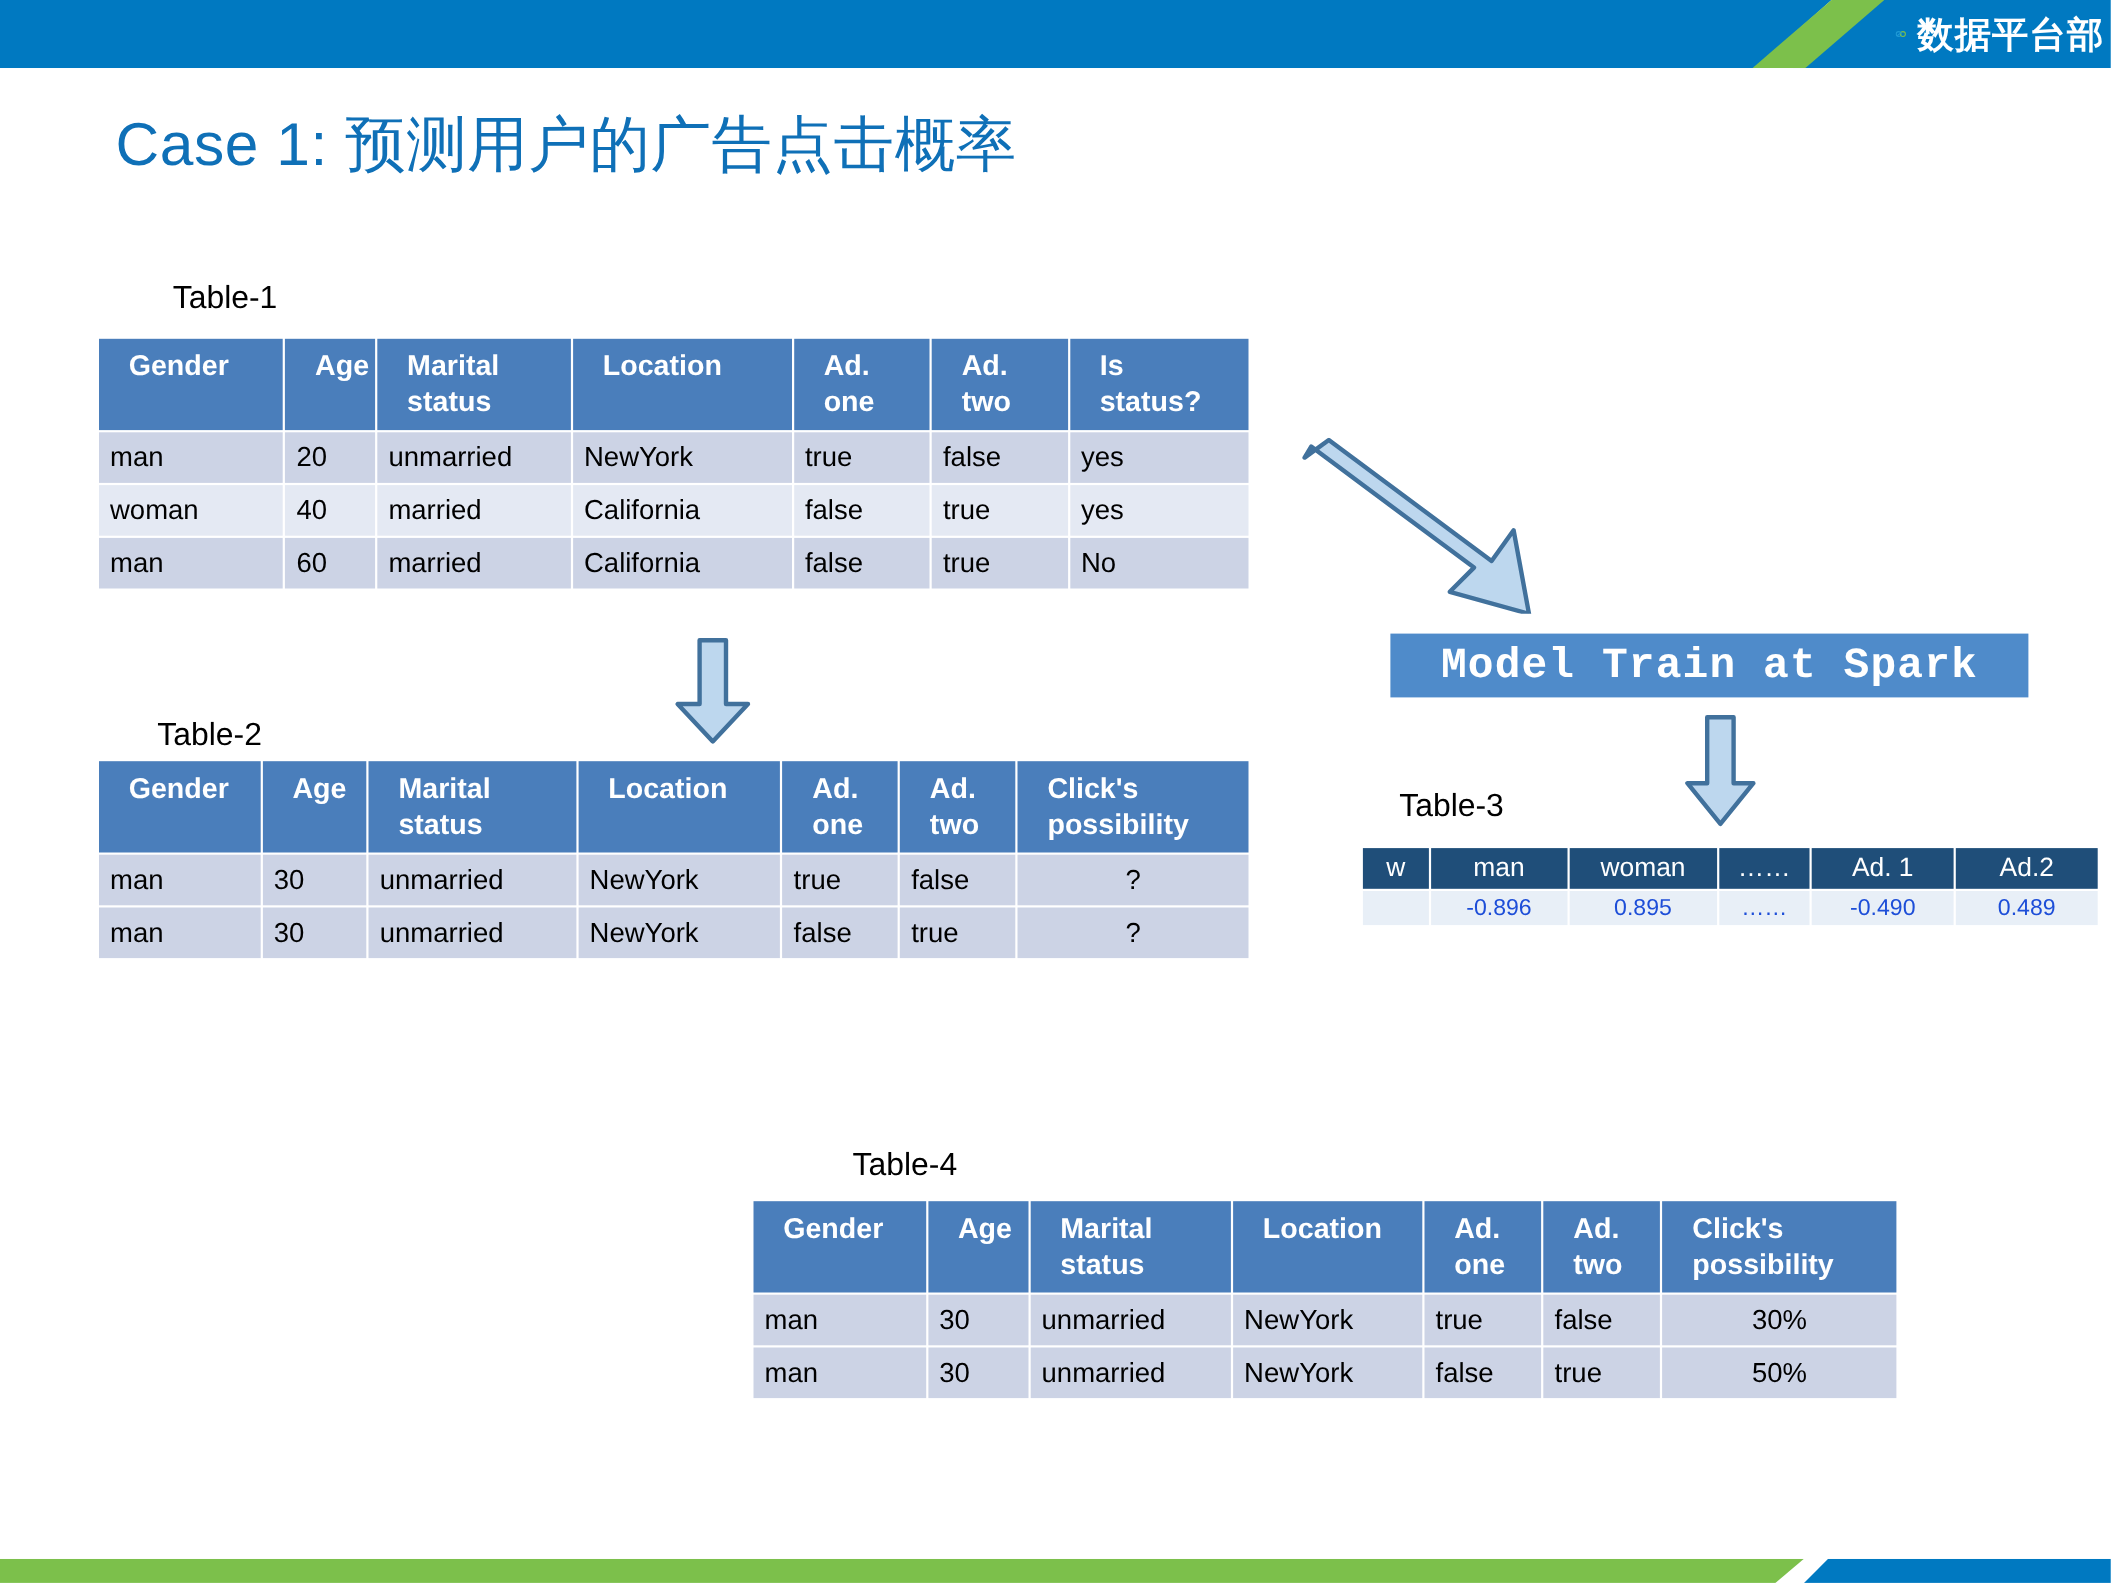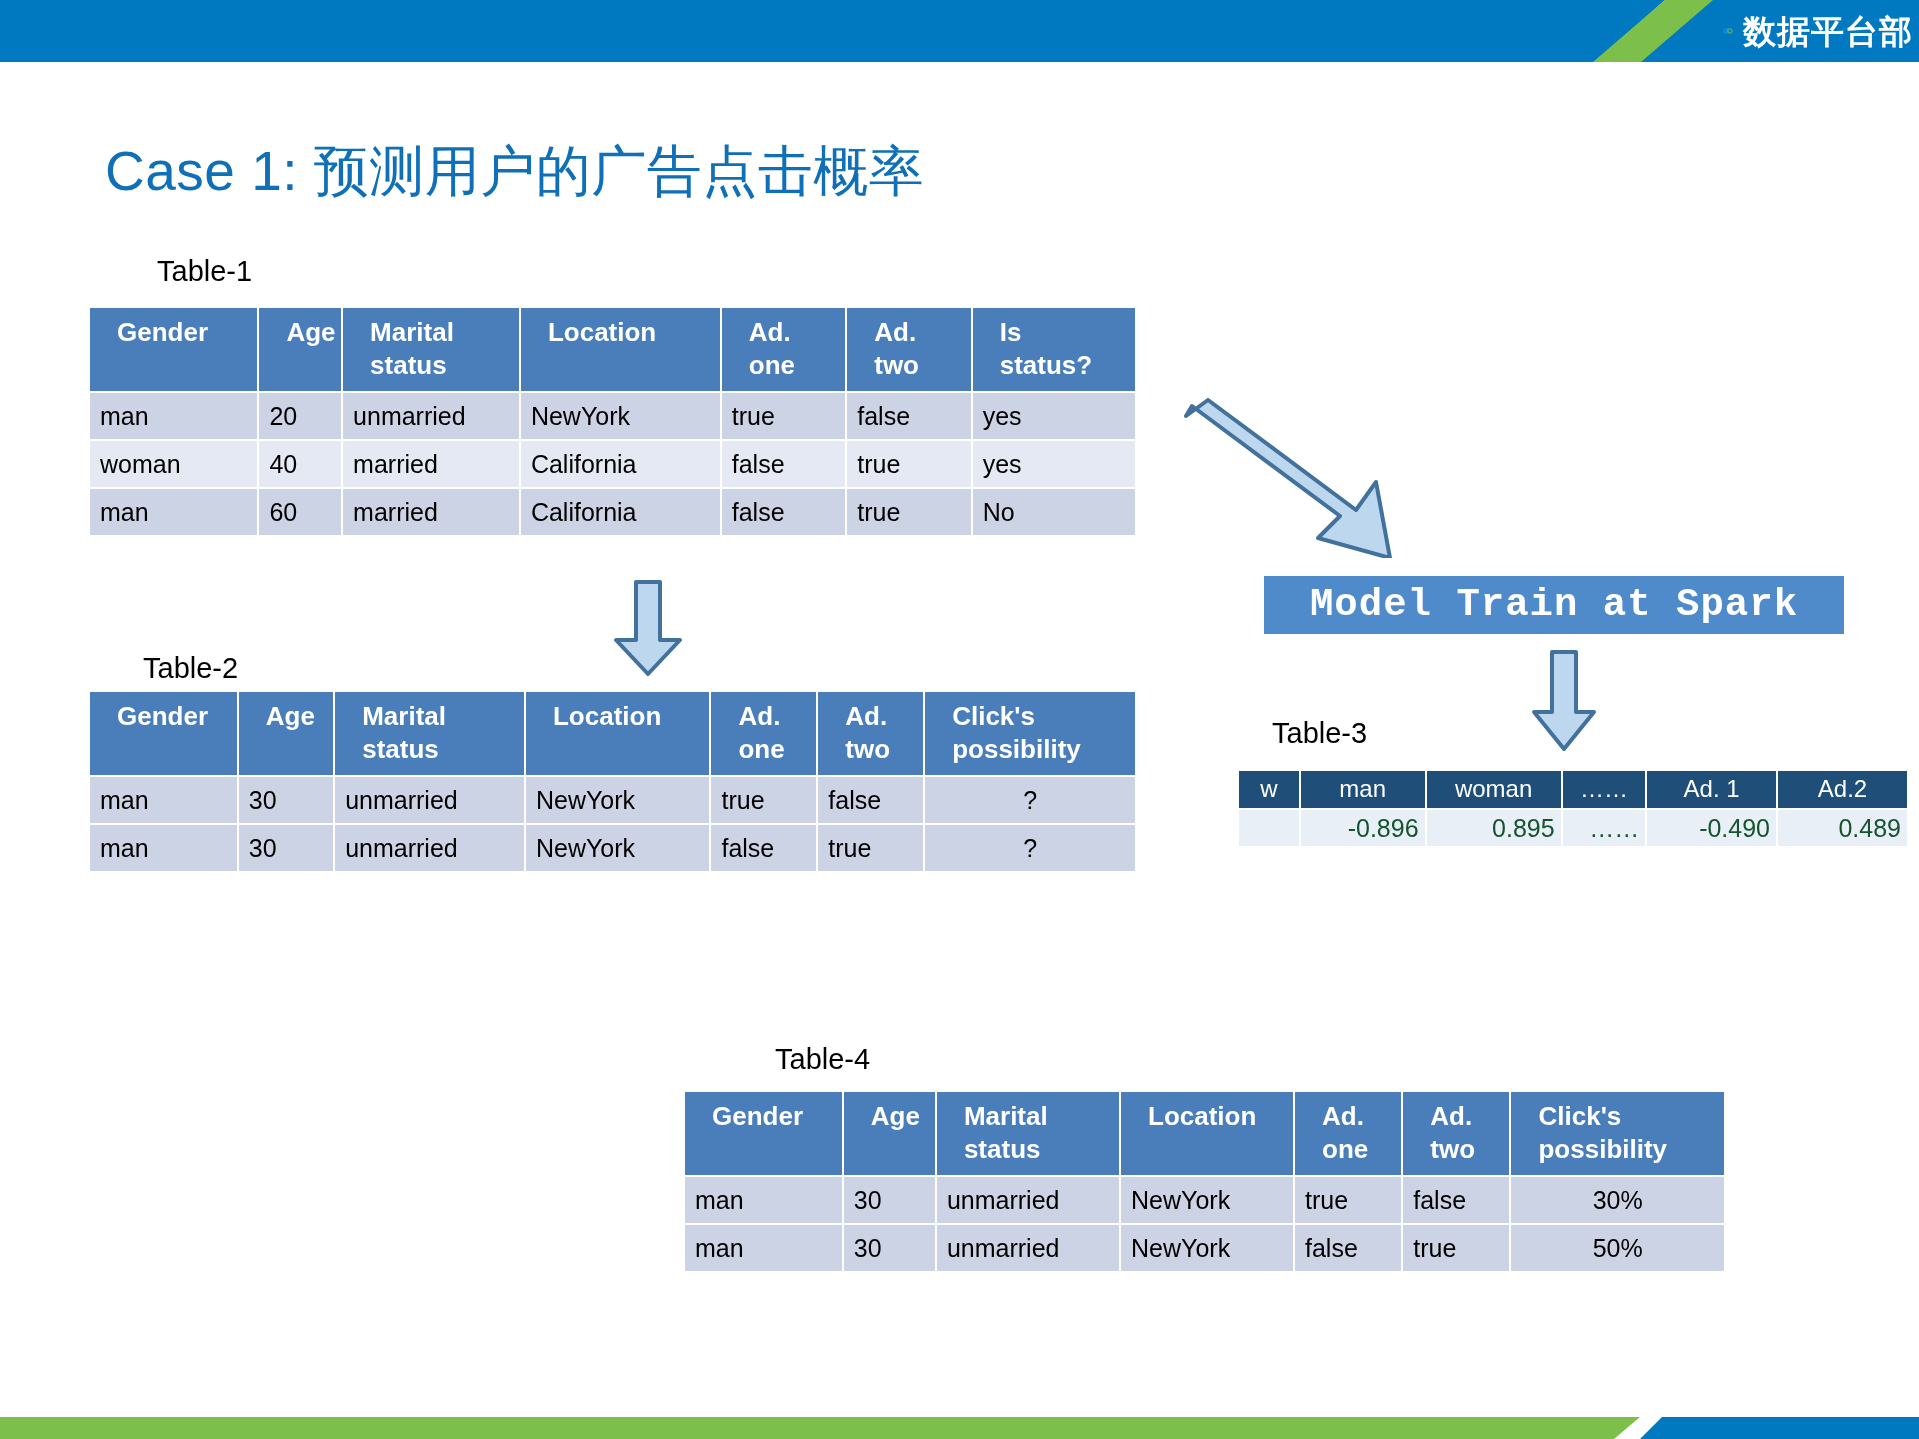--- a/index.html
+++ b/index.html
@@ -56,21 +56,20 @@
   }
 
   
   .slide-title {
     position: absolute;
     left: 105px; top: 95px;
     font-size: 55px;
     color: #0f70b7;
     white-space: nowrap;
     letter-spacing: 0.5px;
-    margin-top: 40px;
   }
 
   
   .tbl-caption {
     position: absolute;
     font-size: 29px;
     color: #000000;
     white-space: nowrap;
   }
 
@@ -119,23 +118,23 @@
     background: #1f4e79;
     color: #ffffff;
     font-weight: normal;
     font-size: 24px;
     text-align: center;
     padding: 3px 6px;
     vertical-align: middle;
   }
   .tbl3 td {
     background: #e8eff7;
-    color: #14532d;
-    font-size: 25px;
-    text-align: right;
+    color: #1d4ed8;
+    font-size: 21px;
+    text-align: center;
     padding: 3px 6px;
     vertical-align: middle;
   }
 
   
   .model-box {
     position: absolute;
     left: 1264px; top: 576px;
     width: 580px; height: 58px;
     background: #4f8bca;

